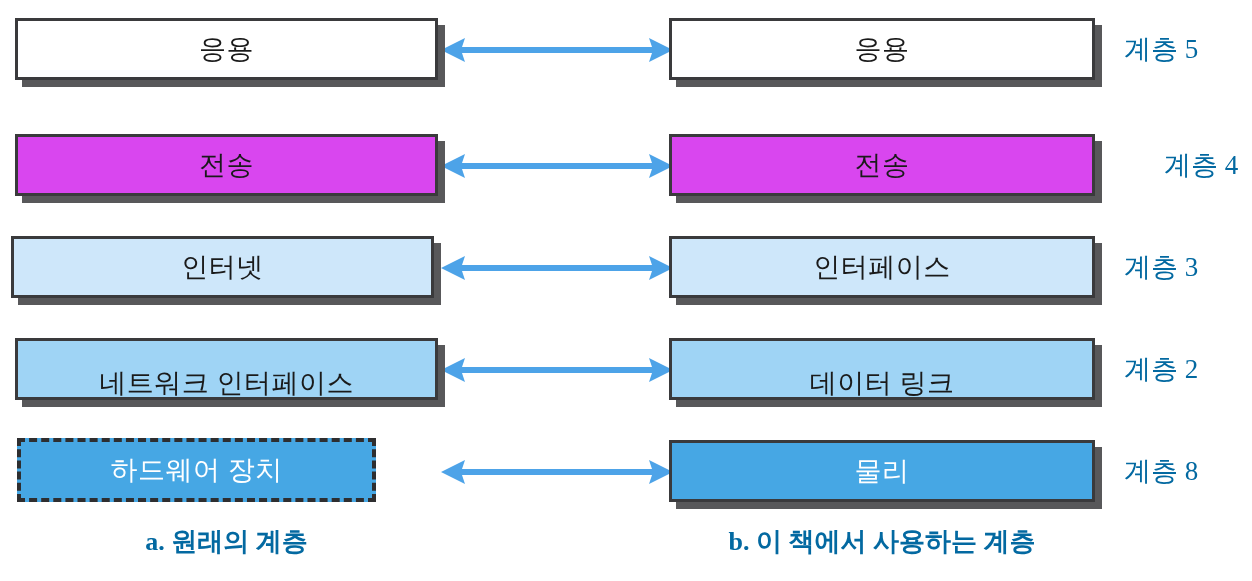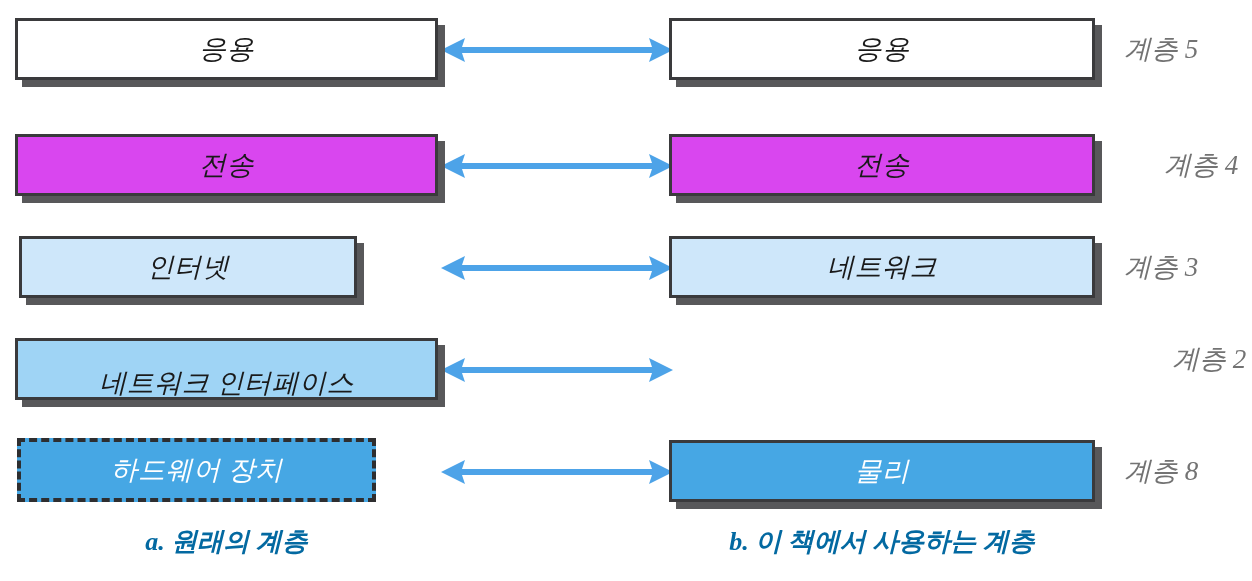--- a/index.html
+++ b/index.html
@@ -13,21 +13,20 @@
     height: 581px;
     position: relative;
     overflow: hidden;
     font-family: "Liberation Serif", "DejaVu Serif", serif;
     color: #1a1a1a;
   }
 
   #diagram {
     position: absolute;
     inset: 0;
-    font-style: italic;
   }
 
   
   .layer-box {
     position: absolute;
     box-sizing: border-box;
     border: 3px solid #3a3a3c;
     display: flex;
     align-items: center;
     justify-content: center;
@@ -58,21 +57,21 @@
     position: absolute;
     z-index: 1;
   }
 
   
   .layer-tag {
     position: absolute;
     font-size: 27px;
     line-height: 1;
     white-space: nowrap;
-    color: #737373;
+    color: #0369a1;
   }
 
   
   .caption {
     position: absolute;
     font-size: 26px;
     font-weight: bold;
     line-height: 1;
     white-space: nowrap;
     text-align: center;
@@ -85,44 +84,47 @@
 <div id="diagram">
 
   <div class="layer-box white" style="left:15px; top:18px; width:423px; height:62px;">
     <span class="box-label">응용</span>
   </div>
 
   <div class="layer-box gray" style="left:15px; top:134px; width:423px; height:62px;">
     <span class="box-label">전송</span>
   </div>
 
-  <div class="layer-box pale" style="left:19px; top:236px; width:338px; height:62px;">
+  <div class="layer-box pale" style="left:11px; top:236px; width:423px; height:62px;">
     <span class="box-label">인터넷</span>
   </div>
 
   <div class="layer-box mid" style="left:15px; top:338px; width:423px; height:62px;">
     <span class="box-label">네트워크 인터페이스</span>
   </div>
 
   <div class="layer-box deep dashed" style="left:17px; top:438px; width:359px; height:64px;">
     <span class="box-label">하드웨어 장치</span>
   </div>
 
   <div class="layer-box white" style="left:669px; top:18px; width:426px; height:62px;">
     <span class="box-label">응용</span>
   </div>
 
   <div class="layer-box gray" style="left:669px; top:134px; width:426px; height:62px;">
     <span class="box-label">전송</span>
   </div>
 
   <div class="layer-box pale" style="left:669px; top:236px; width:426px; height:62px;">
-    <span class="box-label">네트워크</span>
+    <span class="box-label">인터페이스</span>
   </div>
 
+  <div class="layer-box mid" style="left:669px; top:338px; width:426px; height:62px;">
+    <span class="box-label">데이터 링크</span>
+  </div>
 
   <div class="layer-box deep" style="left:669px; top:440px; width:426px; height:62px;">
     <span class="box-label">물리</span>
   </div>
 
   <svg class="connector" style="left:441px; top:33px; width:232px; height:34px;" viewBox="0 0 232 34">
     <g fill="#4da3e8" stroke="none">
       <rect x="20" y="14" width="192" height="6"></rect>
       <path d="M0 17 L24 5 L21 14 L21 20 L24 29 Z"></path>
       <path d="M232 17 L208 5 L211 14 L211 20 L208 29 Z"></path>
@@ -157,20 +159,20 @@
     <g fill="#4da3e8" stroke="none">
       <rect x="20" y="14" width="192" height="6"></rect>
       <path d="M0 17 L24 5 L21 14 L21 20 L24 29 Z"></path>
       <path d="M232 17 L208 5 L211 14 L211 20 L208 29 Z"></path>
     </g>
   </svg>
 
   <div class="layer-tag" style="left:1124px; top:36px;">계층 5</div>
   <div class="layer-tag" style="left:1124px; top:152px;margin-left:40px;">계층 4</div>
   <div class="layer-tag" style="left:1124px; top:254px;">계층 3</div>
-  <div class="layer-tag" style="left:1124px; top:346px;margin-left:48px;">계층 2</div>
+  <div class="layer-tag" style="left:1124px; top:356px;">계층 2</div>
   <div class="layer-tag" style="left:1124px; top:458px;">계층 8</div>
 
   <div class="caption" style="left:15px; top:529px; width:423px;">a. 원래의 계층</div>
 
   <div class="caption" style="left:669px; top:529px; width:426px;">b. 이 책에서 사용하는 계층</div>
 
 </div>
 
 </body></html>

